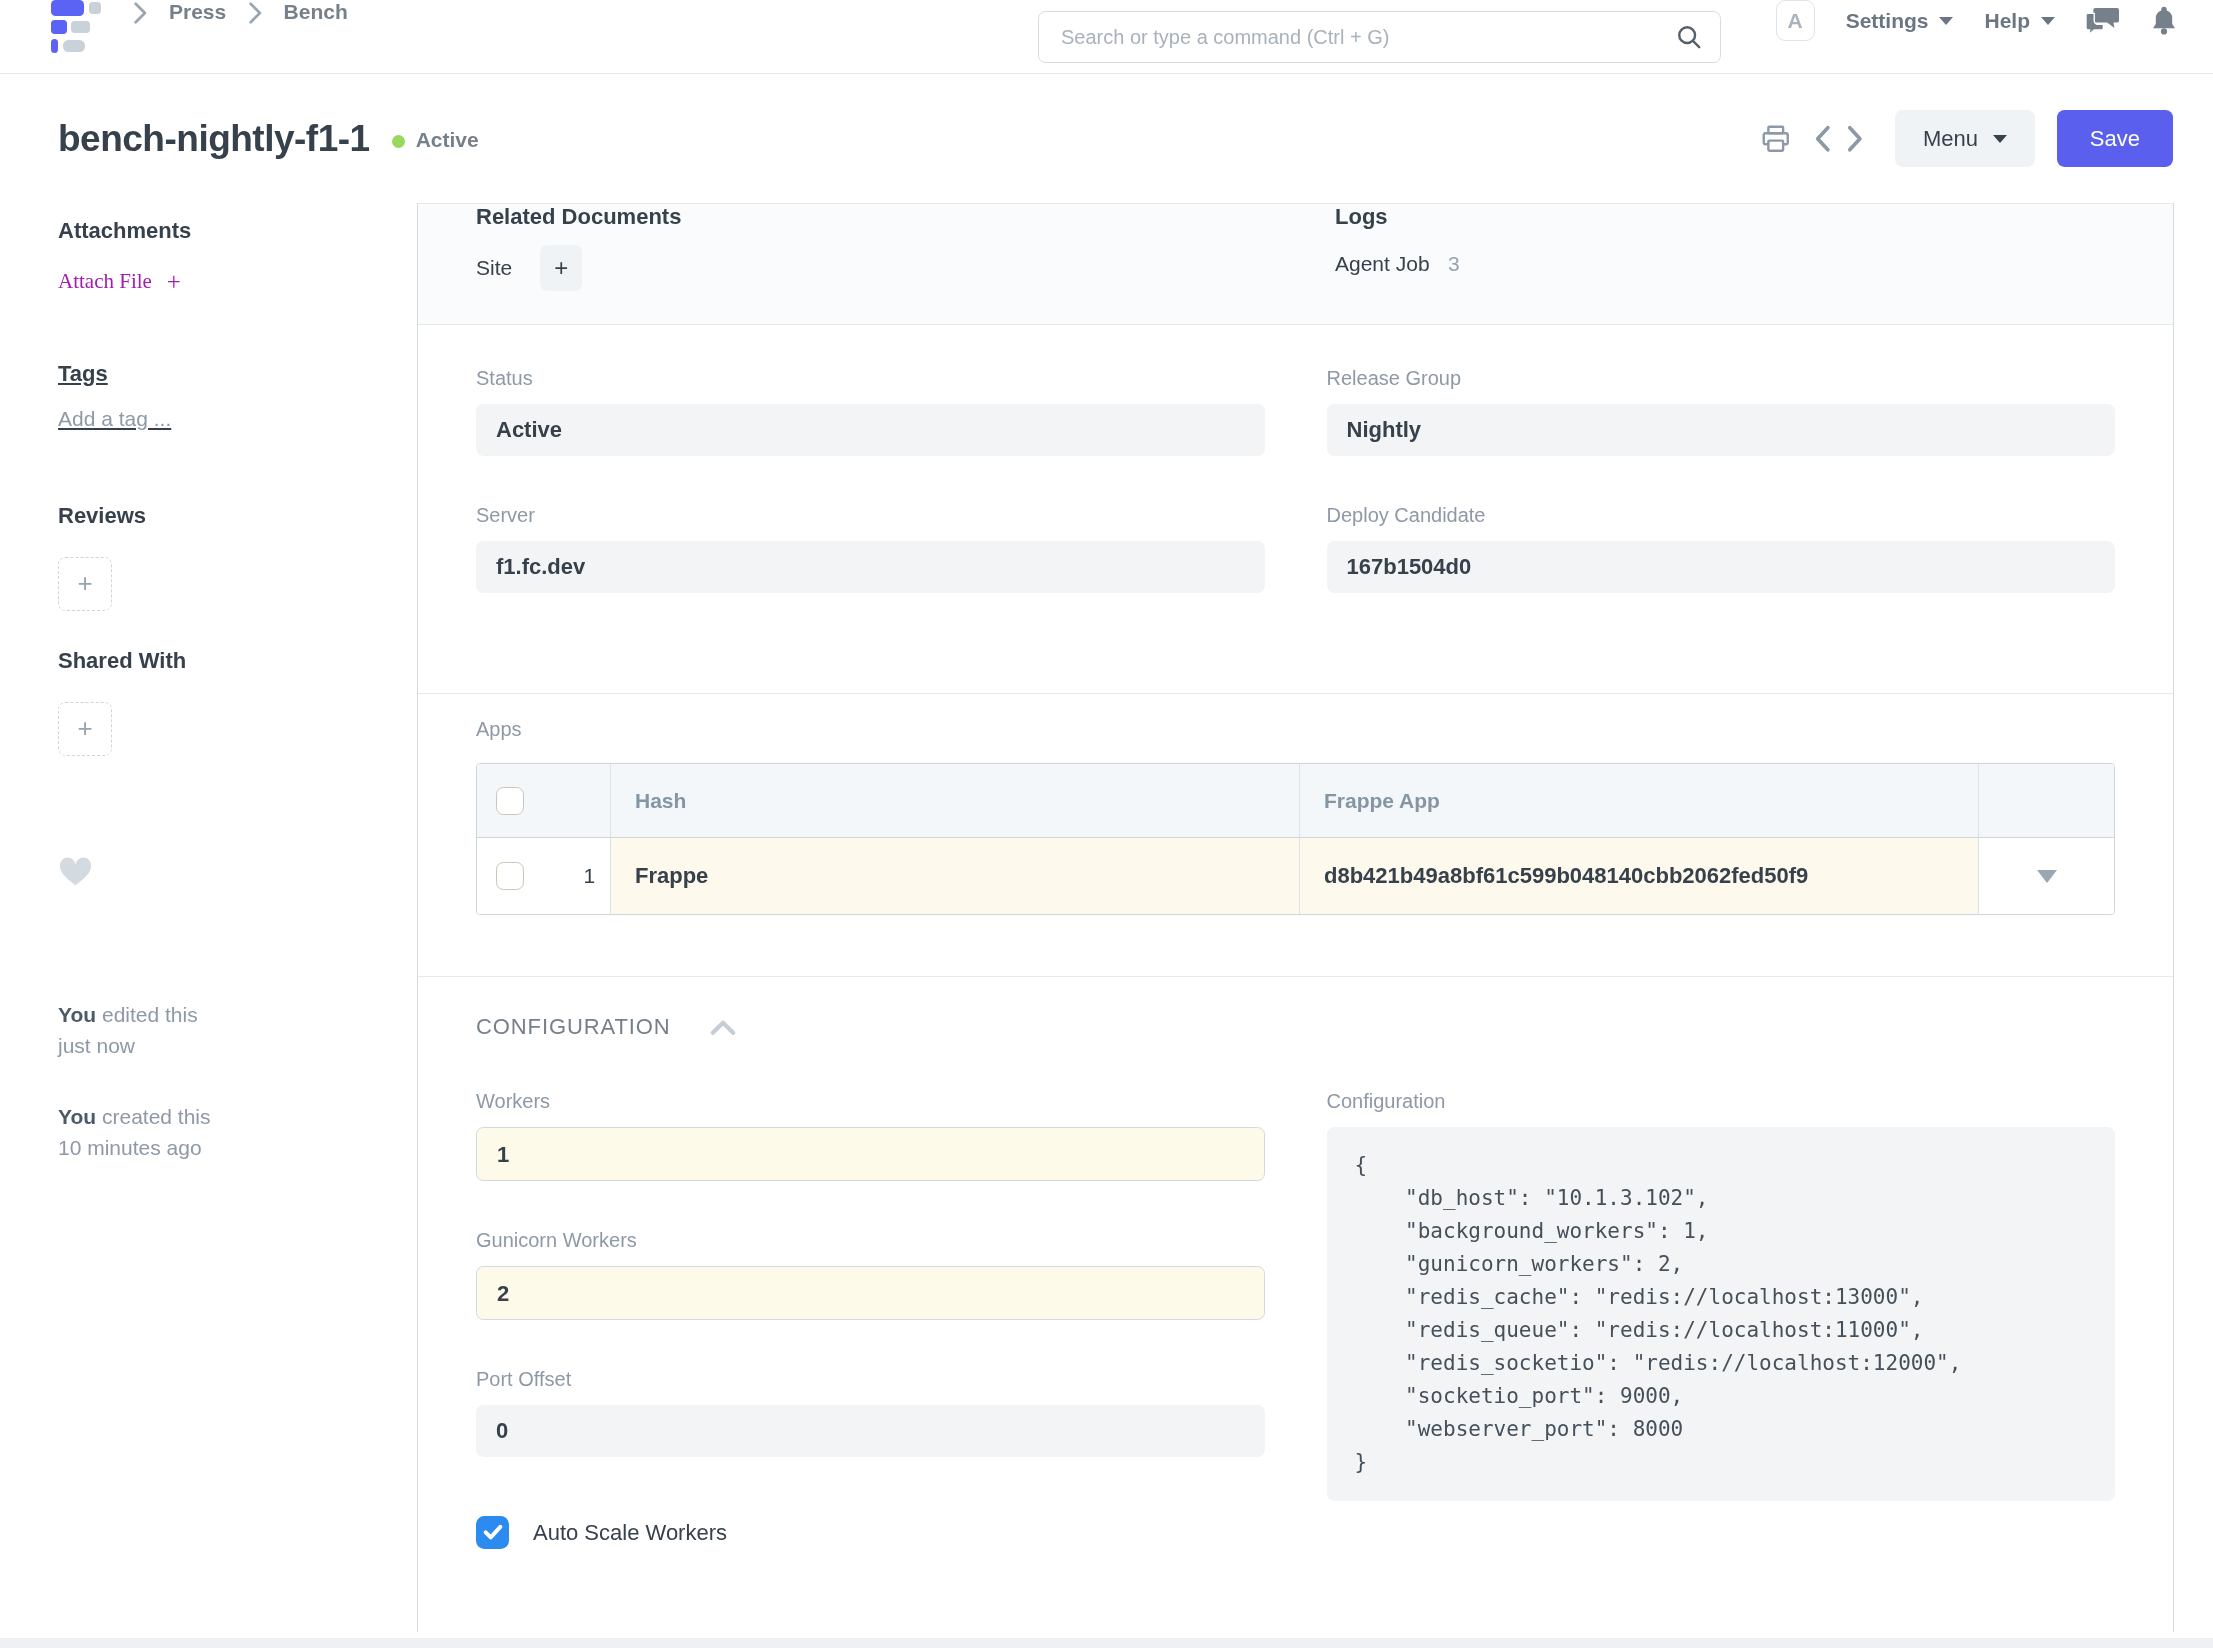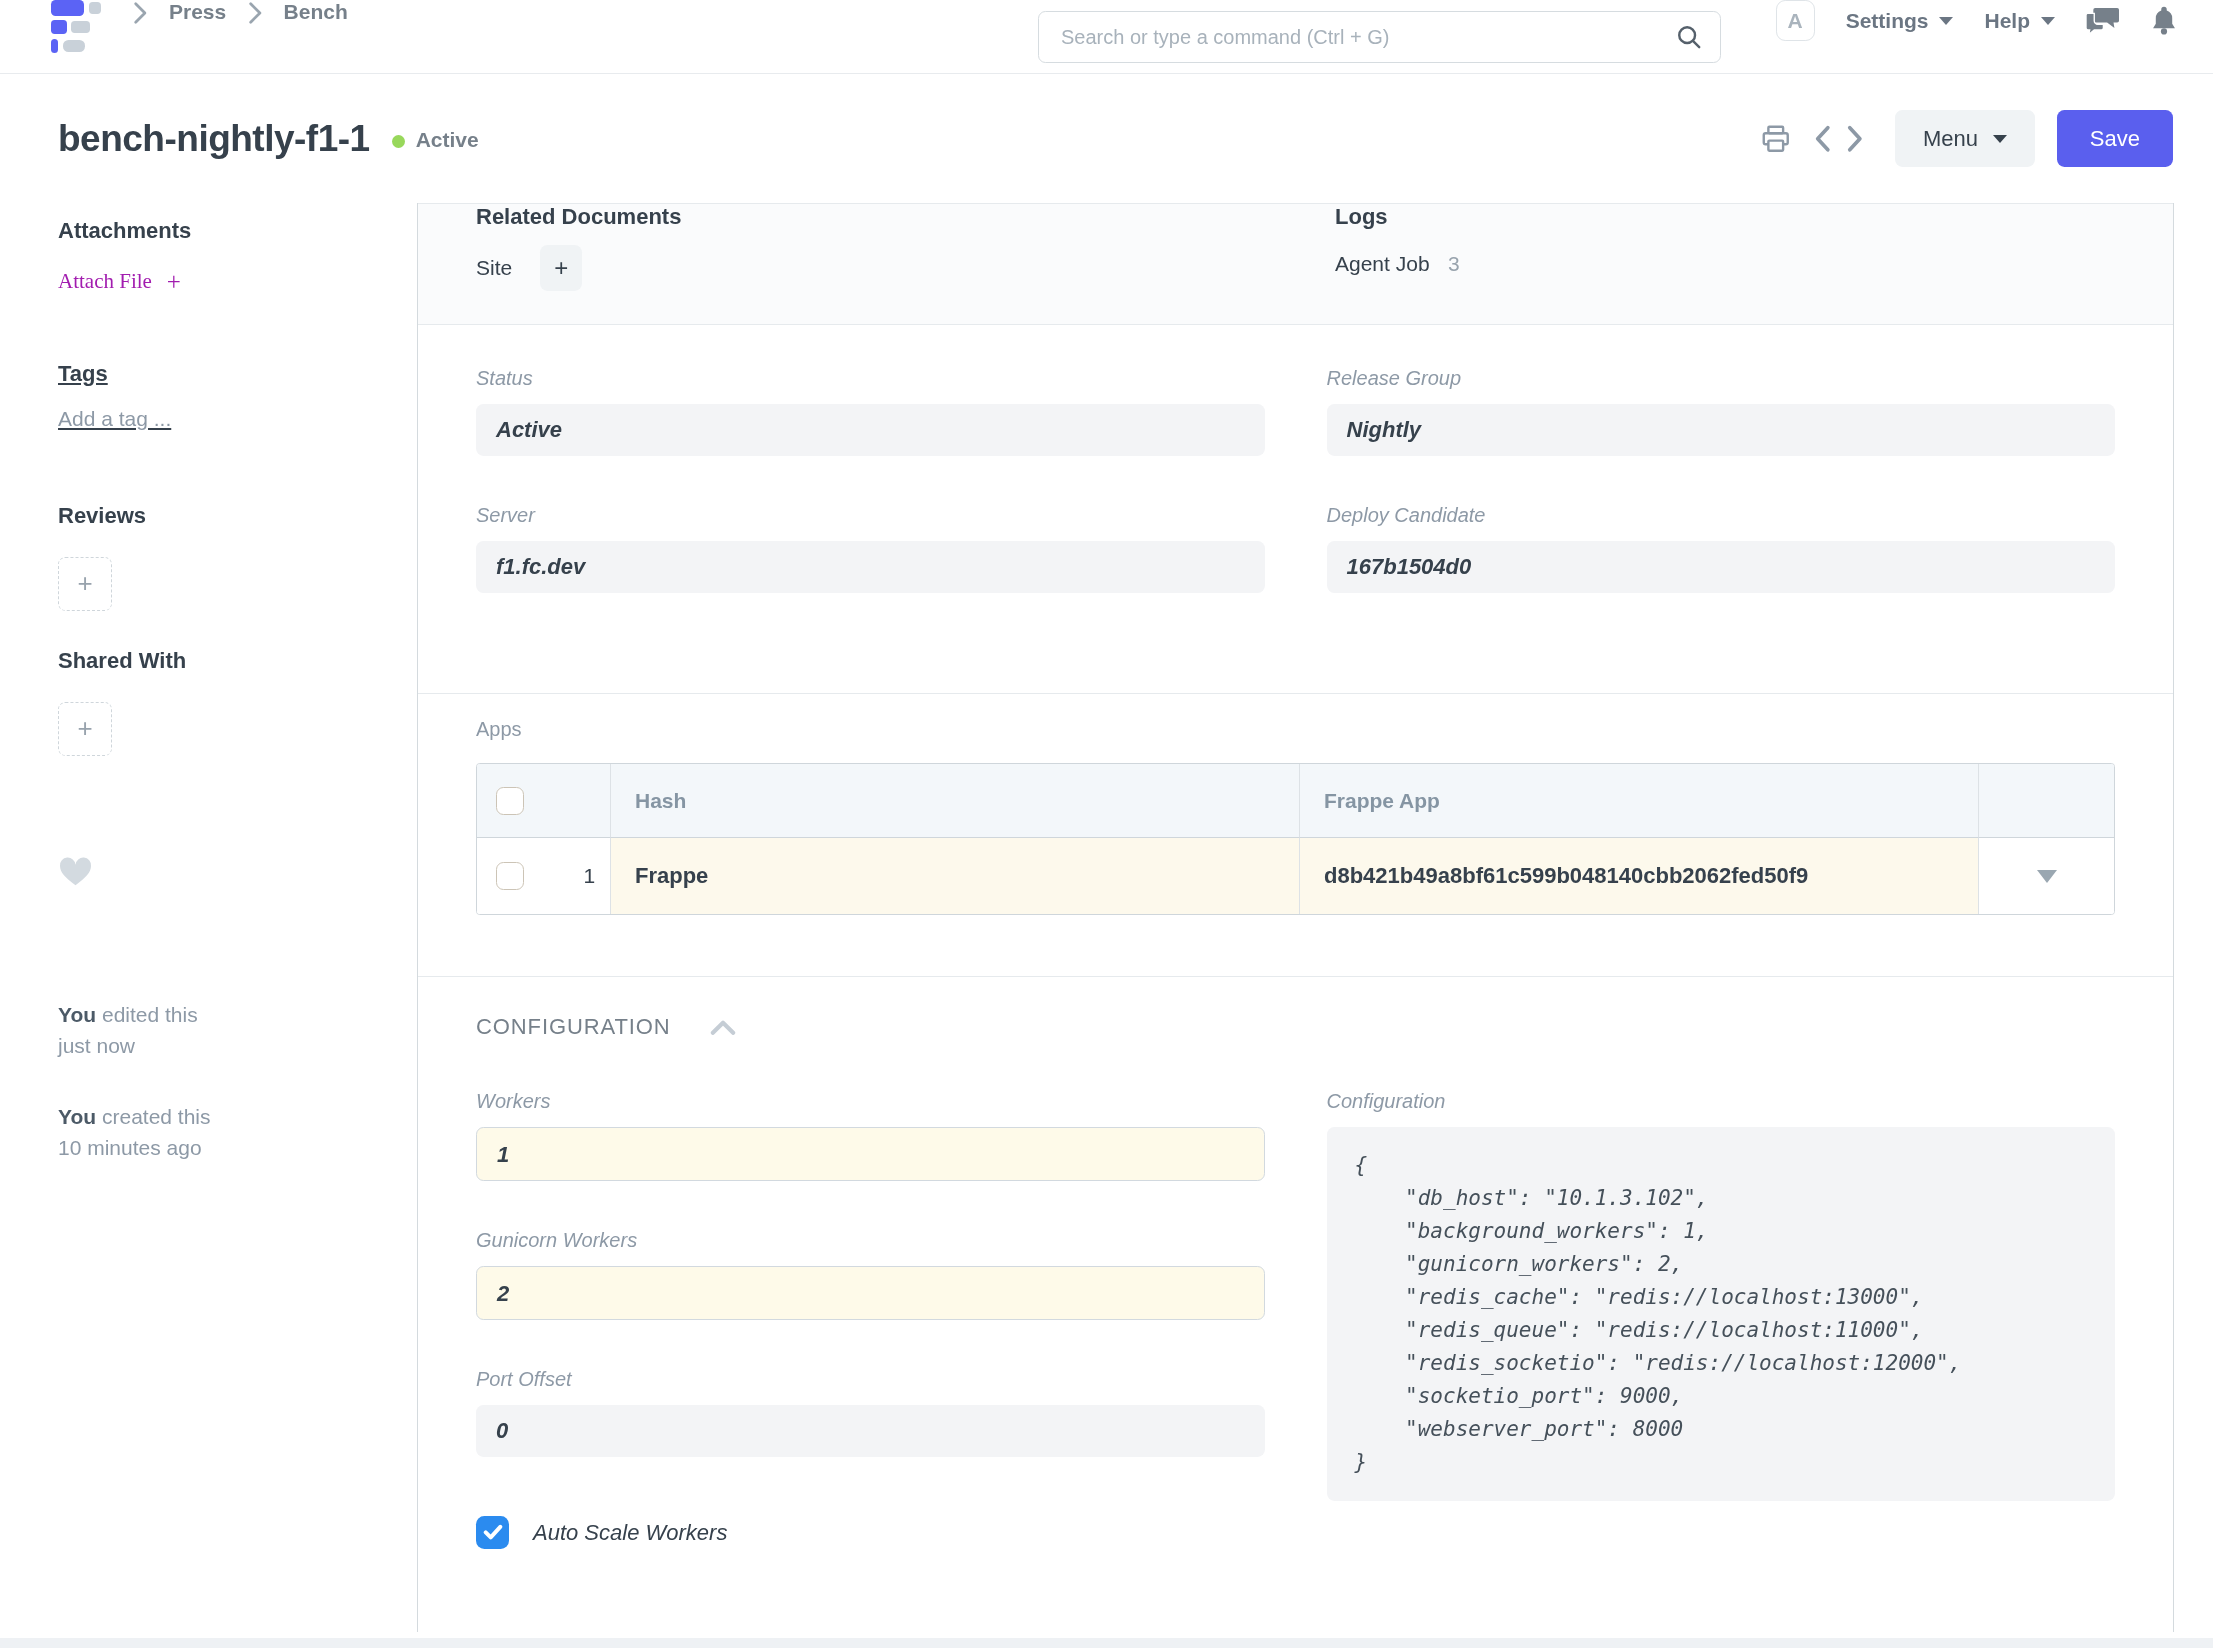--- a/index.html
+++ b/index.html
@@ -60,21 +60,21 @@
   .dash{height:122px;background:#fafbfc;border-top:0.9px solid #e6eaed;border-bottom:0.9px solid #e6eaed;
     padding:8px 58px;box-sizing:border-box;overflow:hidden;display:grid;grid-template-columns:1fr 1fr;column-gap:79px;}
   .dash h3{font-size:22px;font-weight:700;color:#36414c;margin:-8.3px 0 0 0;}
   .dash-row{display:flex;align-items:center;margin-top:14.8px;}
   .dash-label{font-size:21px;color:#36414c;}
   .plus-btn{width:42px;height:46px;background:#f0f3f5;border-radius:7.4px;border:none;margin-left:28px;
     font-size:24px;color:#36414c;display:flex;align-items:center;justify-content:center;cursor:pointer;}
   .count{font-size:21px;color:#98a3ad;margin-left:18.5px;}
   
   .section{padding:42px 58px 52px 58px;border-bottom:0.9px solid #e6eaed;}
-  .two-col{display:grid;grid-template-columns:1fr 1fr;column-gap:62px;font-style:italic;}
+  .two-col{display:grid;grid-template-columns:1fr 1fr;column-gap:62px;}
   .field{margin-bottom:48px;}
   .field-label{font-size:20px;color:#8d99a6;margin-bottom:14px;}
   .control{height:52px;line-height:52px;background:#f3f4f6;border-radius:7.4px;padding:0 20px;
     font-size:22px;font-weight:700;color:#36414c;cursor:text;}
   .control-warn{height:54px;line-height:54px;background:#fefae9;border:0.9px solid #d2d9df;border-radius:7.4px;
     padding:0 20px;font-size:22px;font-weight:700;color:#36414c;box-sizing:border-box;cursor:text;}
   
   .apps-section{padding:24px 58px 61px 58px;border-bottom:0.9px solid #e6eaed;}
   .apps-label{font-size:20px;color:#8d99a6;margin-bottom:22px;}
   .grid-table{border:0.9px solid #cfd6db;border-radius:3.7px;display:grid;

